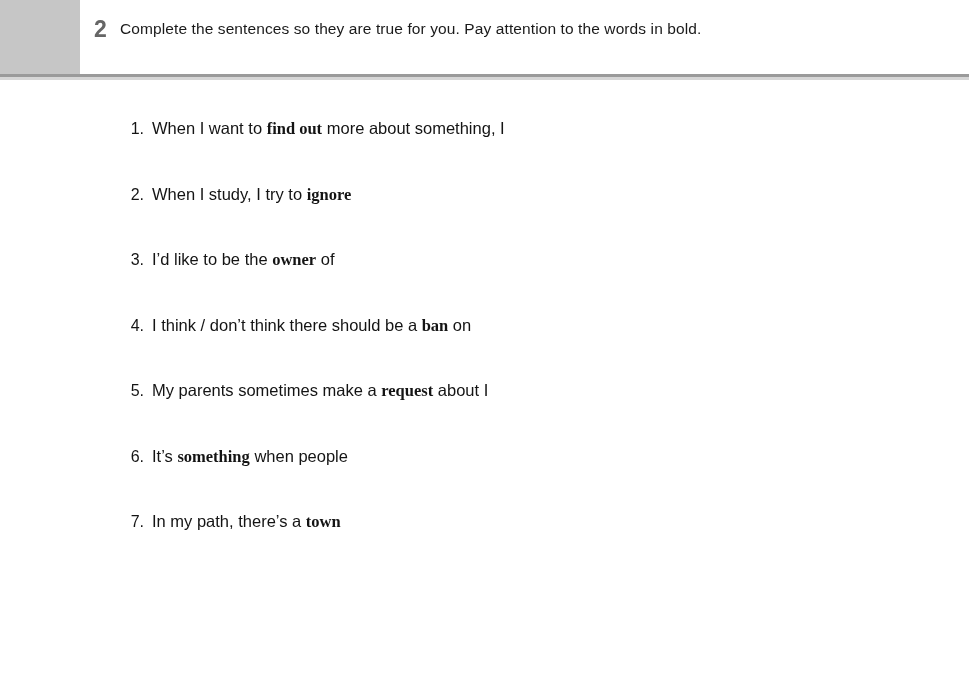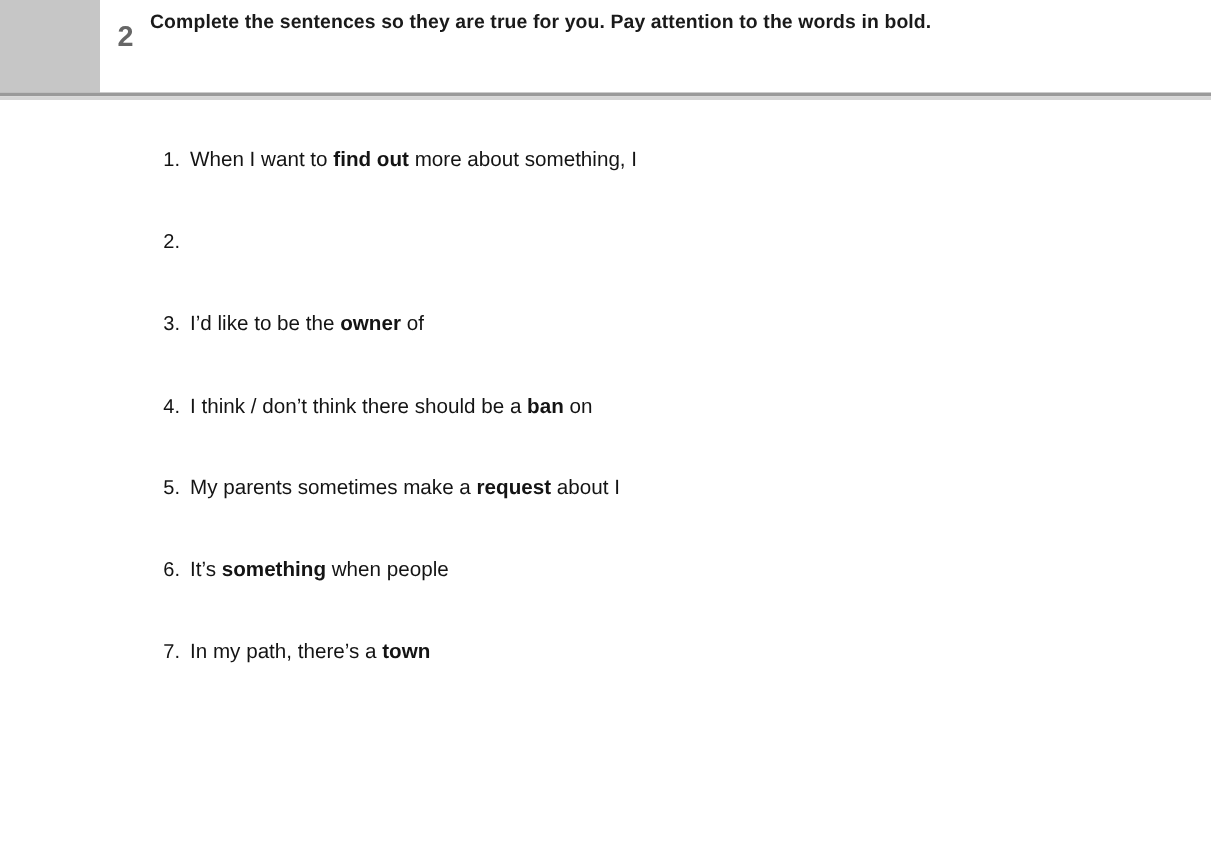--- a/index.html
+++ b/index.html
@@ -34,23 +34,23 @@
     flex: 0 0 40px;
     text-align: left;
     padding-left: 14px;
     padding-top: 16px;
     font-size: 23px;
     font-weight: bold;
     color: #666666;
     box-sizing: border-box;
   }
   .instructions {
-    padding-top: 8px;
+    padding-top: 19px;
     font-size: 15.5px;
-    font-weight: bold;
+    font-weight: normal;
     line-height: 1.33;
     color: #1a1a1a;
     letter-spacing: 0.1px;
     max-width: 720px;
   }
   .rule {
     position: absolute;
     left: 0;
     top: 74px;
     width: 969px;
@@ -91,20 +91,21 @@
     text-align: right;
     padding-right: 8px;
     font-size: 16px;
     box-sizing: border-box;
   }
   .item-text {
     white-space: pre;
   }
   .item-text b {
     font-weight: bold;
+    font-family: Liberation Serif, serif;
   }
 </style>
 </head>
 <body>
 
 <div class="header">
   <div class="header-swatch"></div>
   <div class="ex-number">2</div>
   <div class="instructions">
     <div>Complete the sentences so they are true for you. Pay attention to the words in bold.</div>
@@ -116,20 +117,21 @@
   <div class="rule-light"></div>
 </div>
 
 <div class="items">
     <div class="item">
       <span class="item-num">1.</span>
       <span class="item-text"><span>When I want to </span><b>find out</b><span> more about something, I</span></span>
     </div>
     <div class="item">
       <span class="item-num">2.</span>
+      <span class="item-text"><span>When I study, I try to </span><b>ignore</b></span>
     </div>
     <div class="item">
       <span class="item-num">3.</span>
       <span class="item-text"><span>I’d like to be the </span><b>owner</b><span> of</span></span>
     </div>
     <div class="item">
       <span class="item-num">4.</span>
       <span class="item-text"><span>I think / don’t think there should be a </span><b>ban</b><span> on</span></span>
     </div>
     <div class="item">

